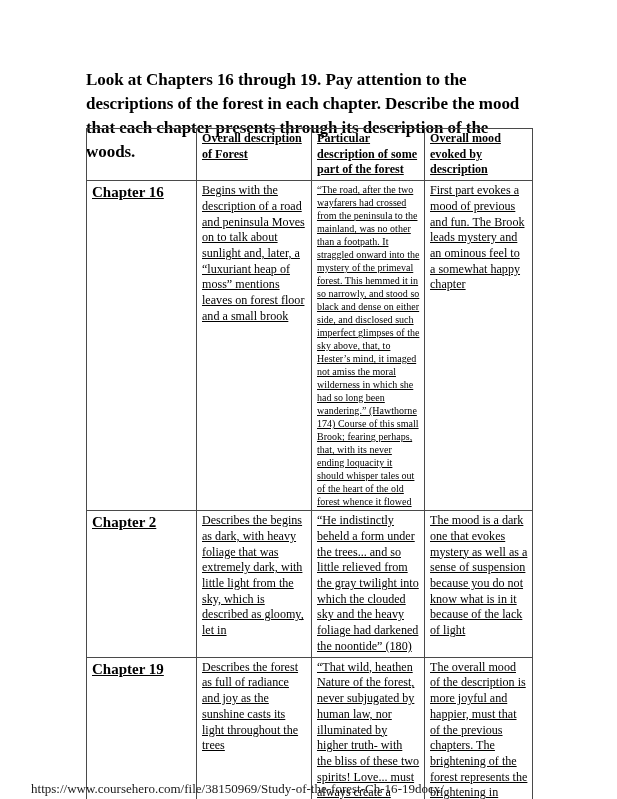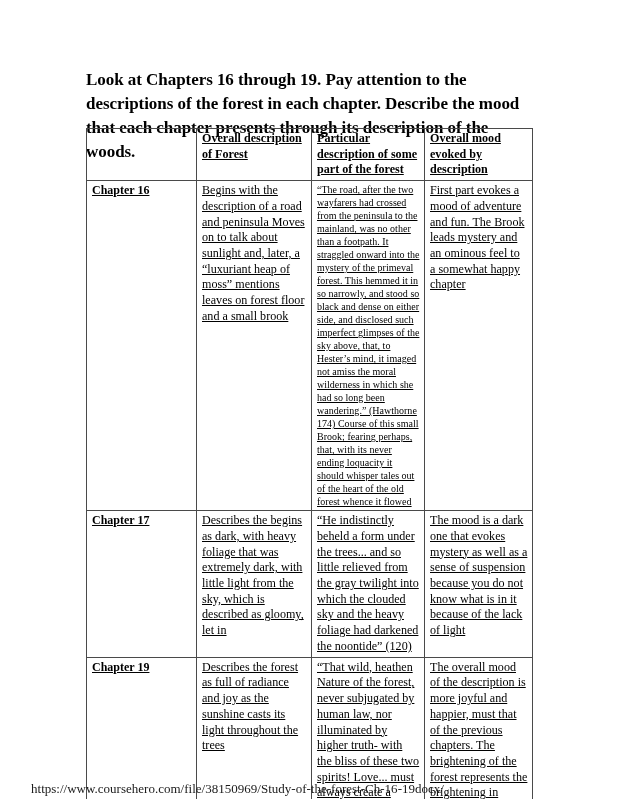--- a/index.html
+++ b/index.html
@@ -51,21 +51,21 @@
   col.c3 { width: 113px; }
   col.c4 { width: 108px; }
 
   .hdr {
     font-weight: bold;
     font-size: 12.1px;
     line-height: 1.30;
   }
   .chap {
     font-weight: bold;
-    font-size: 12px;
+    font-size: 15px;
     line-height: 1.30;
     padding-top: 3px;
   }
   .body-cell {
     font-size: 12.1px;
     line-height: 1.30;
     padding-top: 3px;
     margin-left: 28px;
   }
   .quote-small {
@@ -120,27 +120,27 @@
         <td class="hdr"></td>
         <td class="hdr">Overall description of Forest</td>
         <td class="hdr">Particular description of some part of the forest</td>
         <td class="hdr">Overall mood evoked by description</td>
       </tr>
 
       <tr class="row-ch16">
         <td class="chap">Chapter 16</td>
         <td class="body-cell">Begins with the description of a road and peninsula Moves on to talk about sunlight and, later, a “luxuriant heap of moss” mentions leaves on forest floor and a small brook</td>
         <td class="quote-small">“The road, after the two wayfarers had crossed from the peninsula to the mainland, was no other than a footpath. It straggled onward into the mystery of the primeval forest. This hemmed it in so narrowly, and stood so black and dense on either side, and disclosed such imperfect glimpses of the sky above, that, to Hester’s mind, it imaged not amiss the moral wilderness in which she had so long been wandering.” (Hawthorne 174) Course of this small Brook; fearing perhaps, that, with its never ending loquacity it should whisper tales out of the heart of the old forest whence it flowed</td>
-        <td class="body-cell mood-indent">First part evokes a mood of adventure and fun. The Brook leads mystery and an ominous feel to a somewhat happy chapter</td>
+        <td class="body-cell mood-indent">First part evokes a mood of previous and fun. The Brook leads mystery and an ominous feel to a somewhat happy chapter</td>
       </tr>
 
       <tr class="row-ch17">
-        <td class="chap">Chapter 17</td>
+        <td class="chap">Chapter 2</td>
         <td class="body-cell">Describes the begins as dark, with heavy foliage that was extremely dark, with little light from the sky, which is described as gloomy, let in</td>
-        <td class="body-cell">“He indistinctly beheld a form under the trees... and so little relieved from the gray twilight into which the clouded sky and the heavy foliage had darkened the noontide” (120)</td>
+        <td class="body-cell">“He indistinctly beheld a form under the trees... and so little relieved from the gray twilight into which the clouded sky and the heavy foliage had darkened the noontide” (180)</td>
         <td class="body-cell">The mood is a dark one that evokes mystery as well as a sense of suspension because you do not know what is in it because of the lack of light</td>
       </tr>
 
       <tr class="row-ch18">
         <td class="chap">Chapter 19</td>
         <td class="body-cell">Describes the forest as full of radiance and joy as the sunshine casts its light throughout the trees</td>
         <td class="body-cell">“That wild, heathen Nature of the forest, never subjugated by human law, nor illuminated by higher truth- with the bliss of these two spirits! Love... must always create a sunshine, presents the heart so full of</td>
         <td class="body-cell">The overall mood of the description is more joyful and happier, must that of the previous chapters. The brightening of the forest represents the brightening in Hester’s mood, as she begins to</td>
       </tr>
     </tbody>

